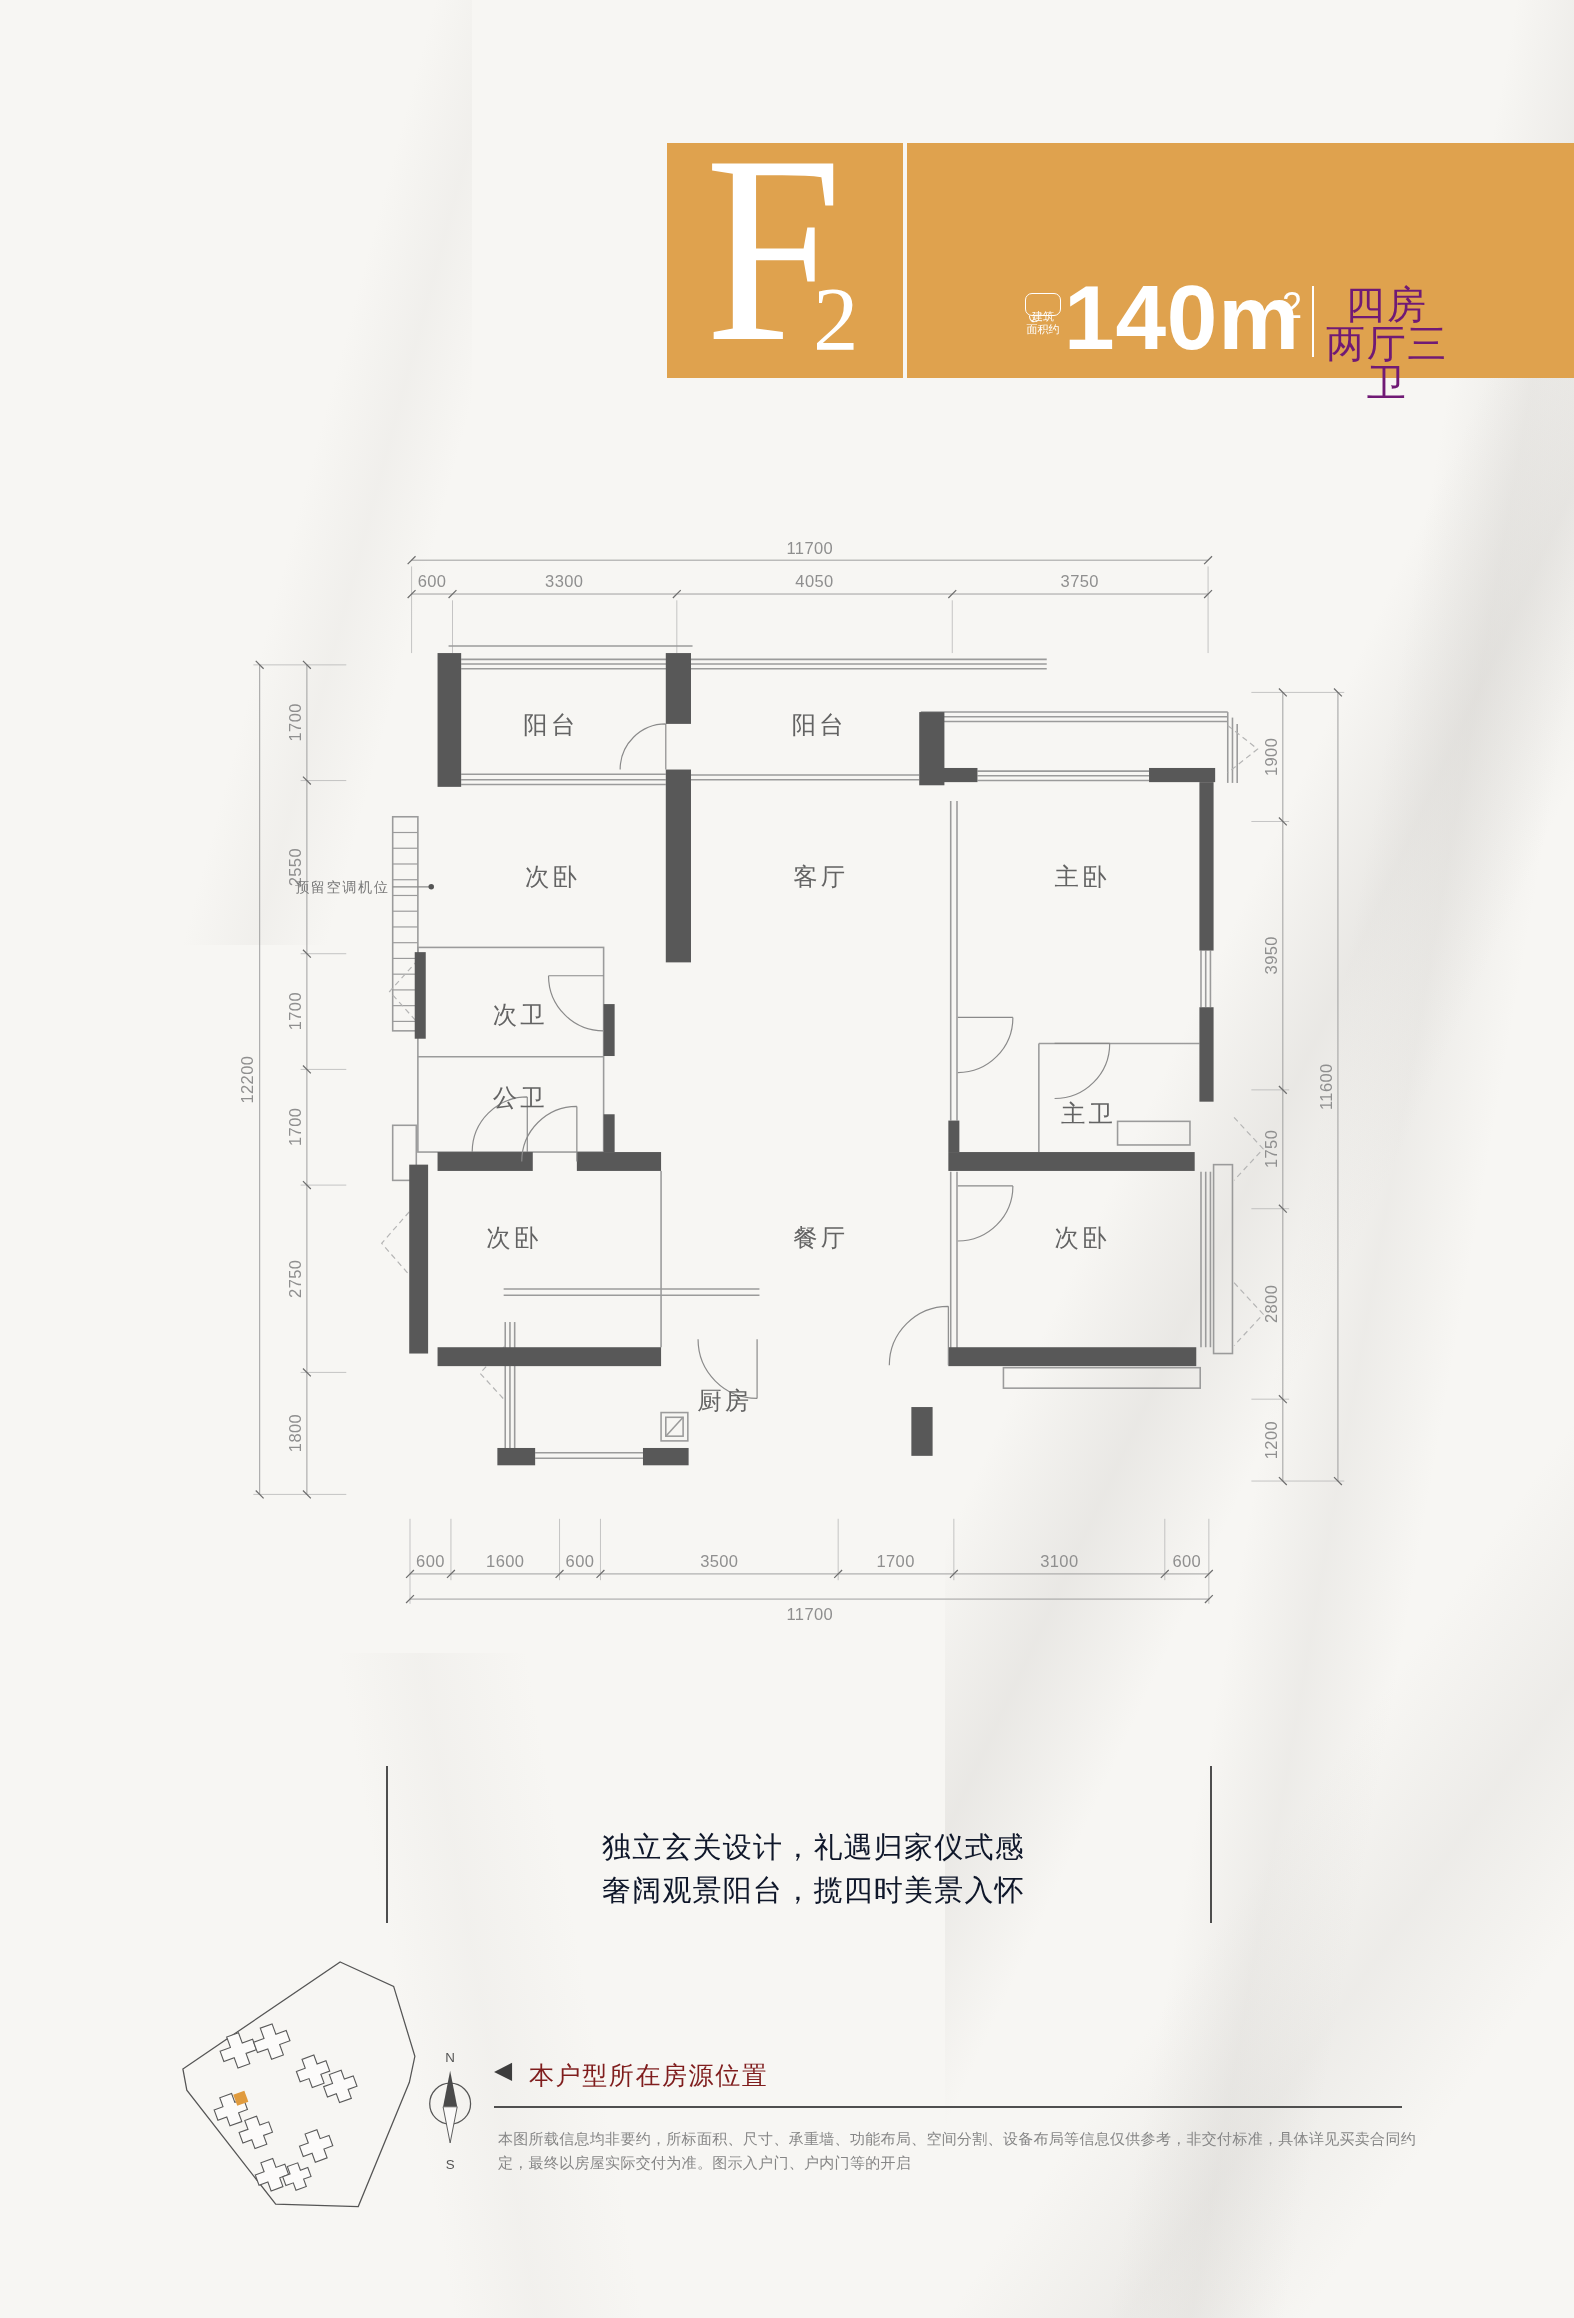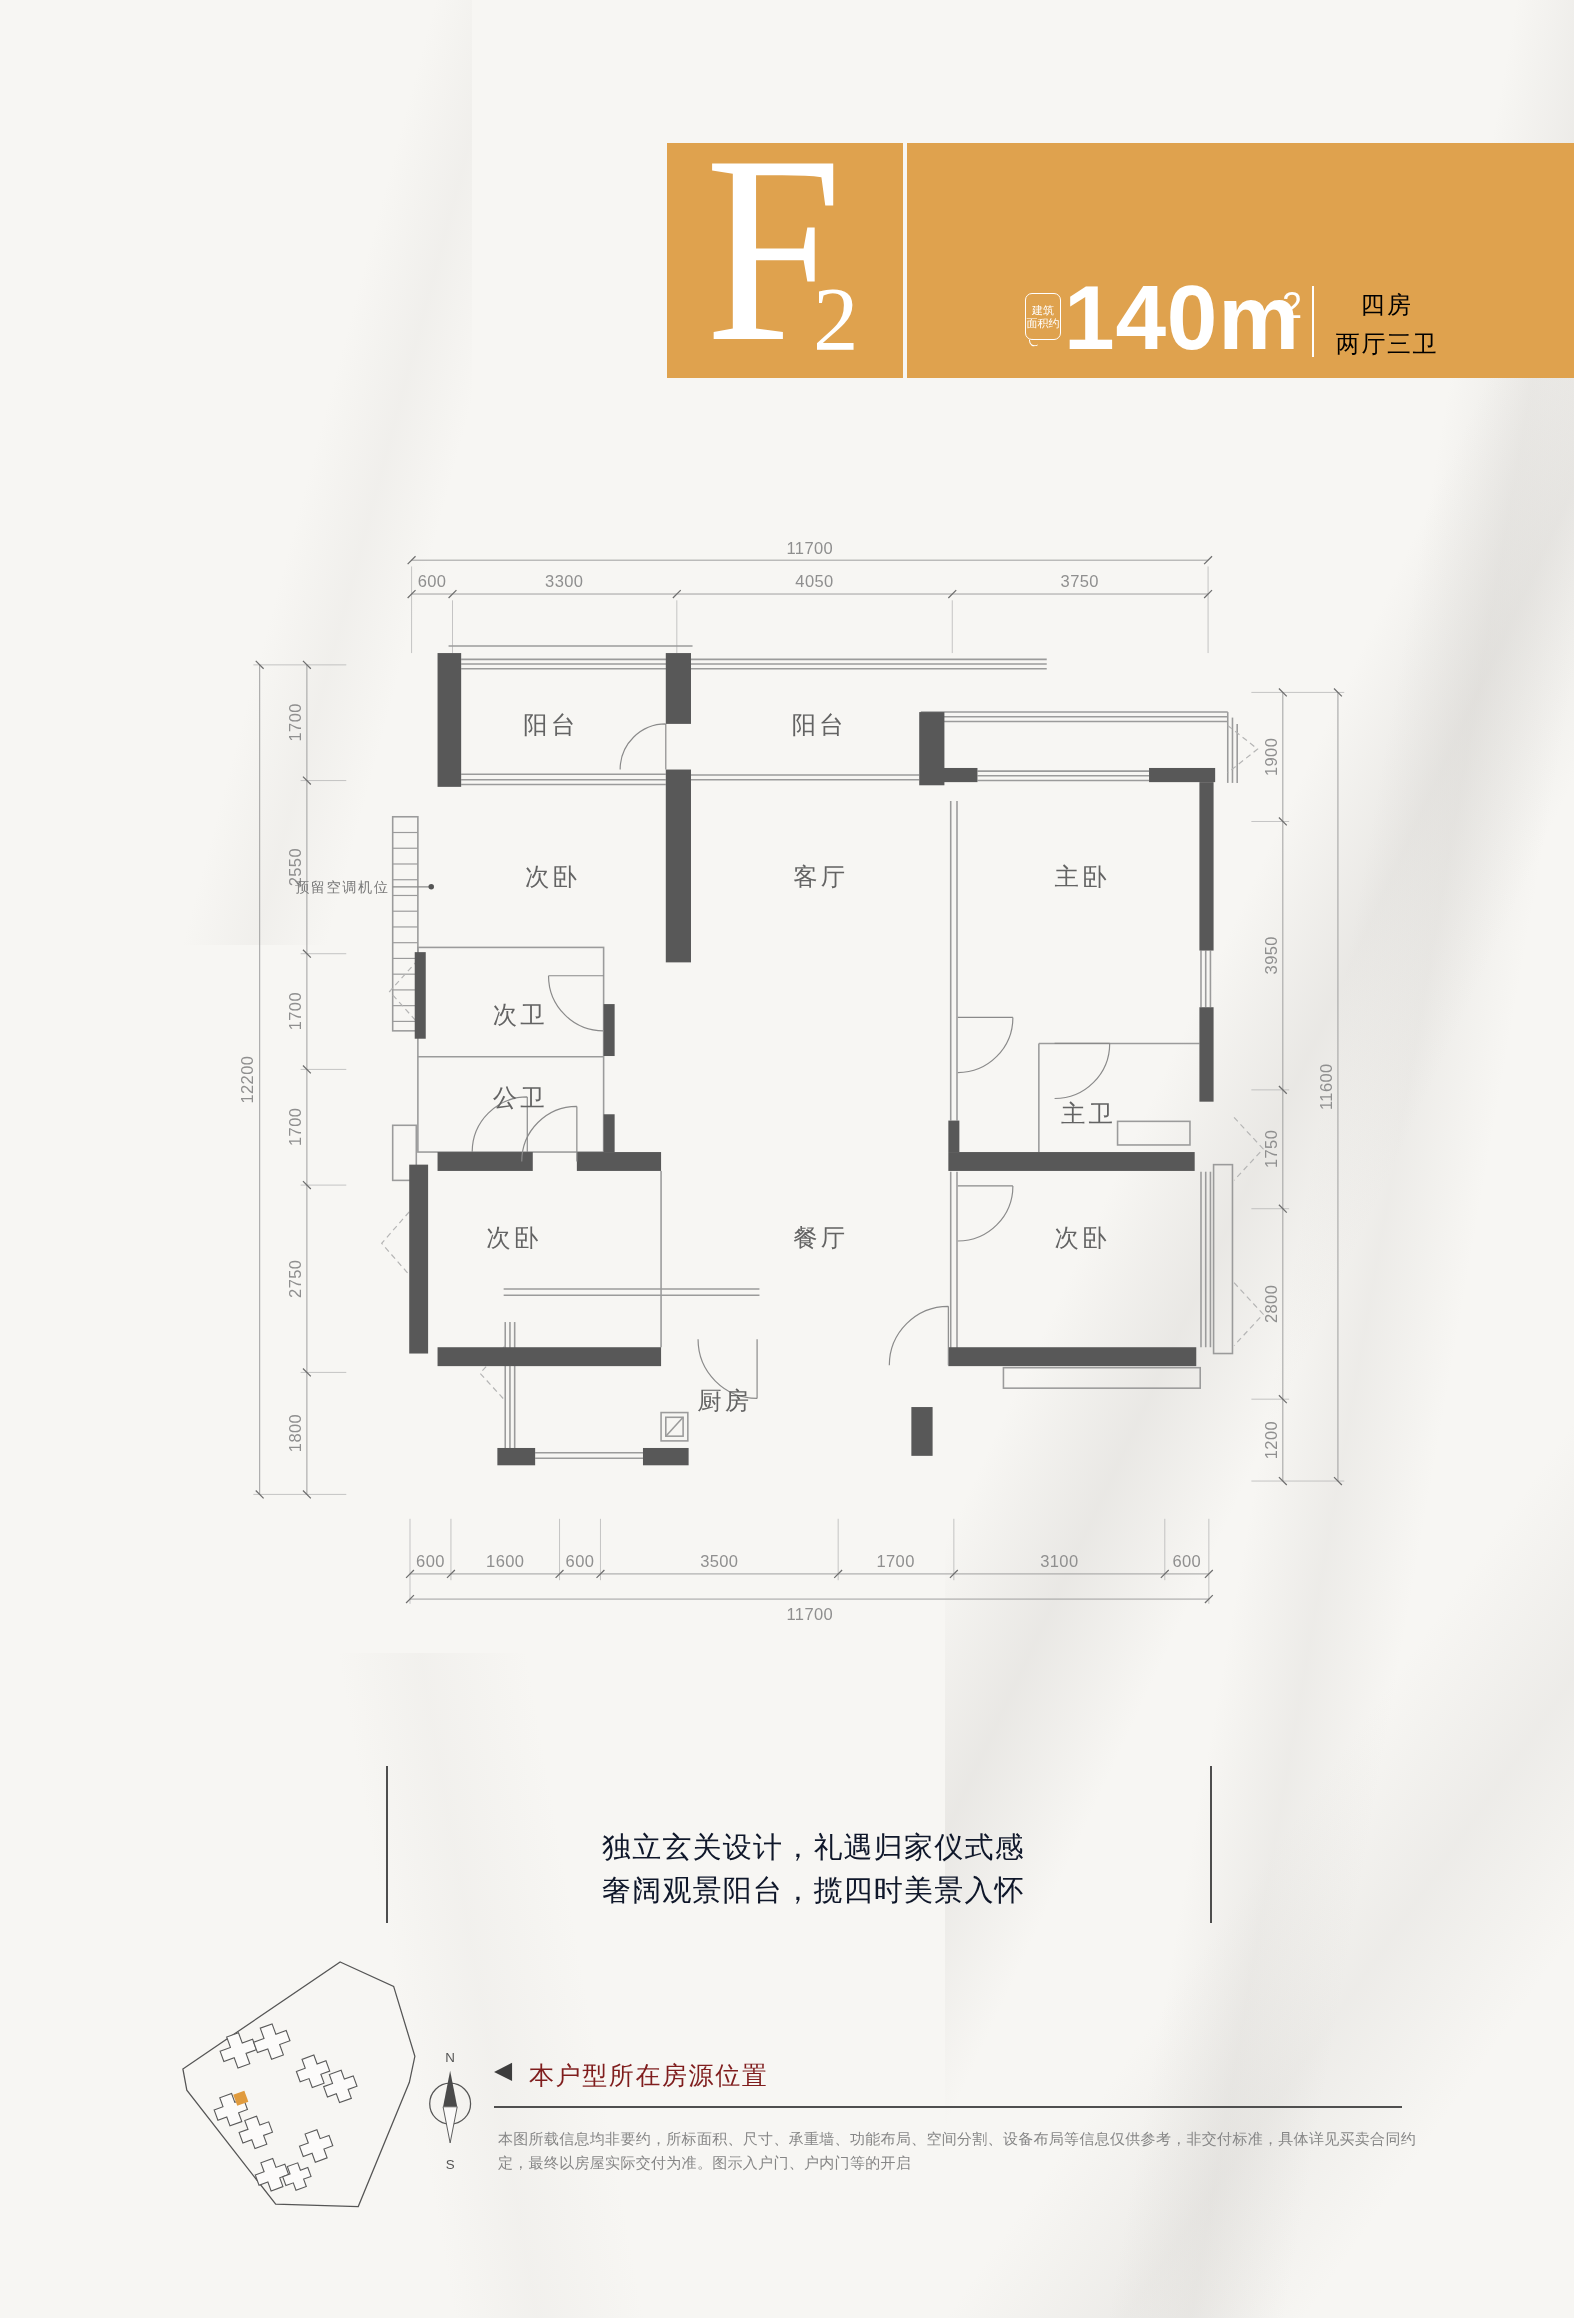--- a/index.html
+++ b/index.html
@@ -18,29 +18,29 @@
   .tex3{left:0;top:1653px;width:709px;height:665px;
     background:linear-gradient(80deg,transparent 55%,rgba(205,202,198,.13) 65%,transparent 78%);}
 
   
   .banner-left{left:667px;top:143px;width:236px;height:235px;background:#DFA24E;}
   .banner-right{left:907px;top:143px;width:668px;height:235px;background:#DFA24E;}
   .glyph-F{left:38px;top:-28px;font-family:"Liberation Serif","DejaVu Serif",serif;
     font-size:268px;line-height:1;color:#fff;transform:scaleX(.92);transform-origin:left top;}
   .glyph-sub{left:146px;top:131px;font-family:"Liberation Serif","DejaVu Serif",serif;
     font-size:91px;line-height:1;color:#fff;}
-  .area-badge{left:118px;top:150px;width:36px;height:47px;border:1.6px solid #fff;border-radius:7px;
-    color:#fff;font-size:11px;line-height:13.4px;text-align:center;padding-top:10px;box-sizing:border-box;}
+  .area-badge{left:118px;top:150px;width:36px;height:23px;border:1.6px solid #fff;border-radius:7px;
+    color:#fff;font-size:11px;line-height:13.4px;text-align:center;padding-top:16px;box-sizing:border-box;}
   .area-badge::after{content:"";position:absolute;left:3.1px;bottom:-7.9px;width:7.9px;height:7.9px;
     border-left:1.6px solid #fff;border-bottom:1.6px solid #fff;border-bottom-left-radius:7.9px;
     transform:skewY(-18deg);}
   .area-num{left:157px;top:129px;font-size:91px;line-height:1;color:#fff;letter-spacing:0.8px;font-weight:bold;}
   .area-sup{left:375px;top:145px;font-size:36px;color:#fff;line-height:1;}
   .vrule{left:405px;top:143px;width:2.4px;height:71px;background:#fff;}
-  .cn-block{left:418px;top:142px;width:124px;color:#000000;font-size:24px;line-height:39px;
+  .cn-block{left:418px;top:142px;width:124px;color:#701a75;font-size:39px;line-height:39px;
     letter-spacing:2.4px;text-align:center;}
   .cn-block .l2{letter-spacing:1.6px;}
 
   
   .rule-v{width:1.6px;height:157px;background:#4e4e4e;}
   .mk{left:602px;top:1826px;width:441px;font-size:29px;line-height:43px;color:#0f172a;
     letter-spacing:1.2px;}
 
   
   .loc-tri{left:494px;top:2056px;font-size:23.6px;color:#3d3d3d;line-height:28px;}

